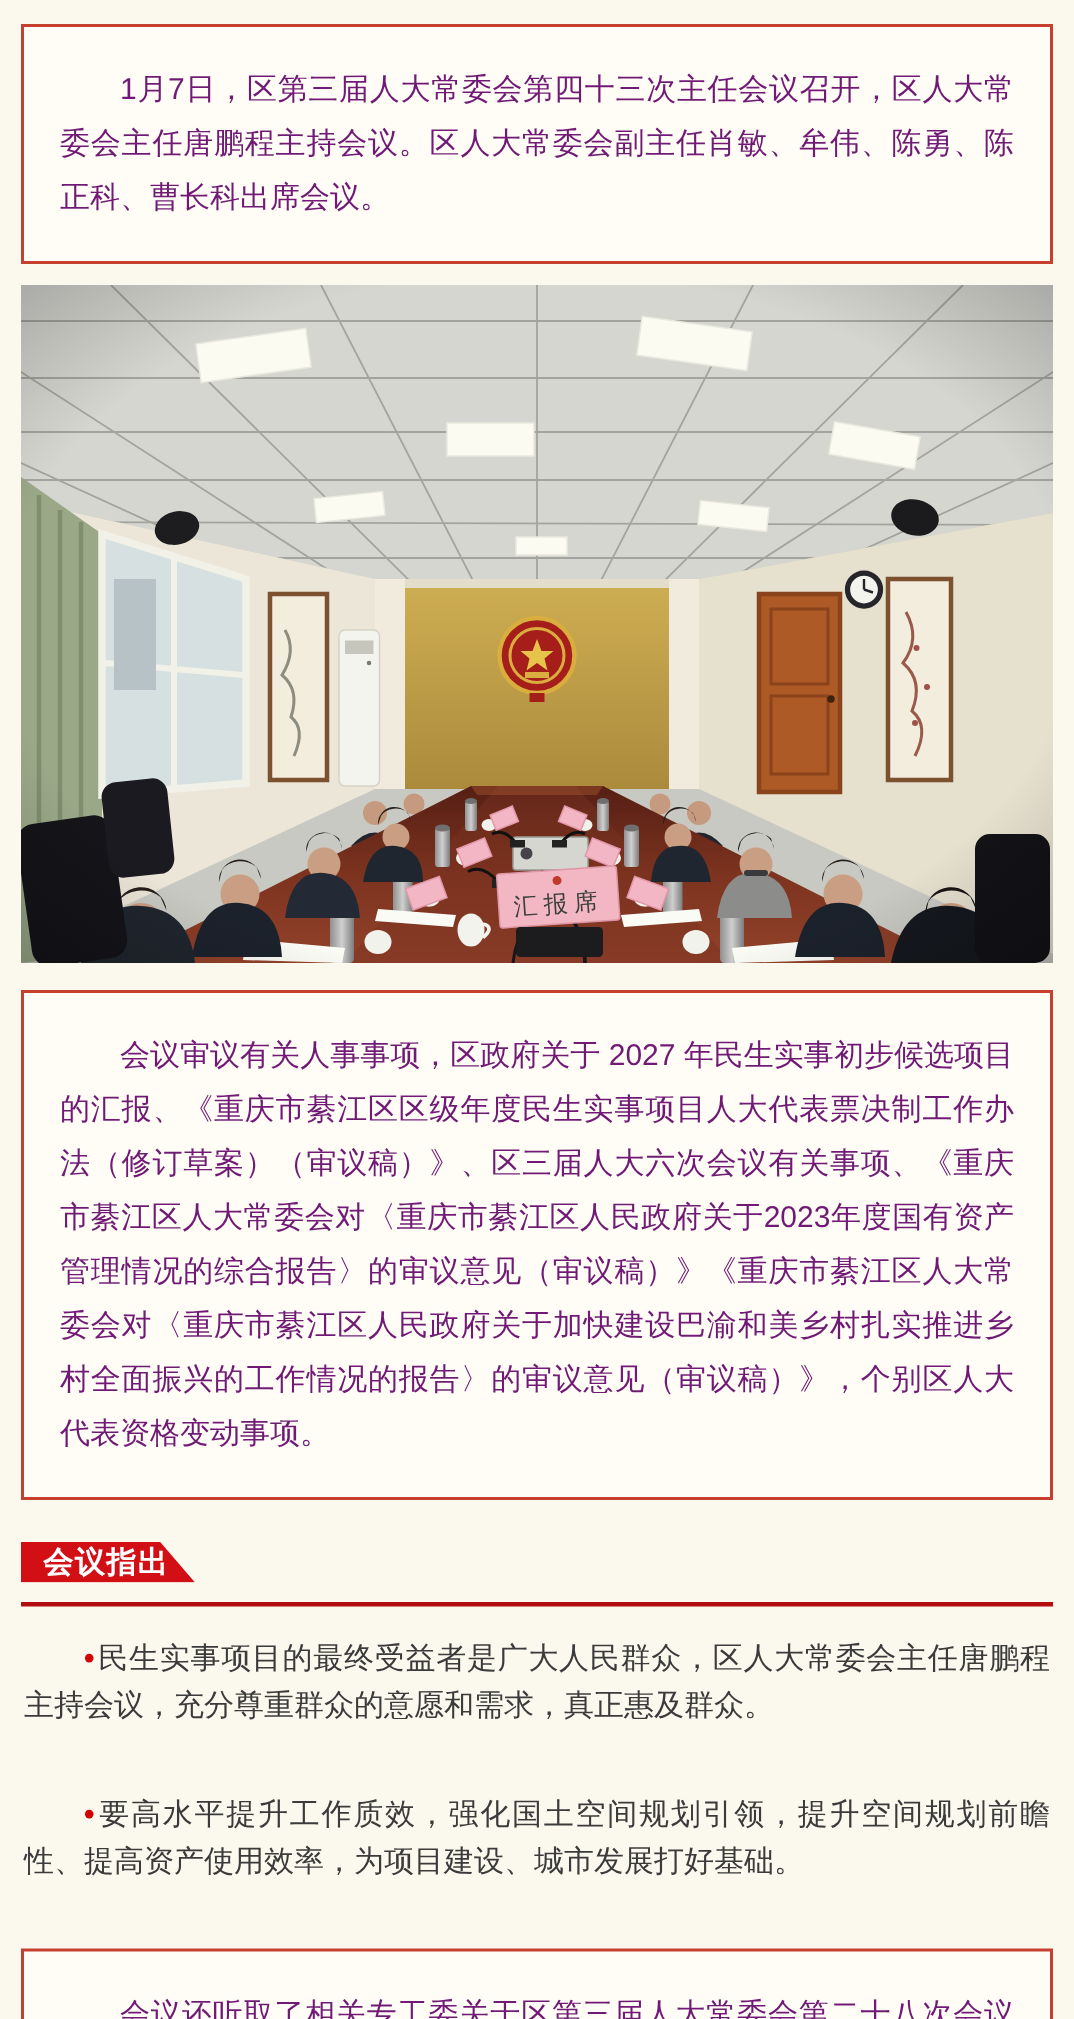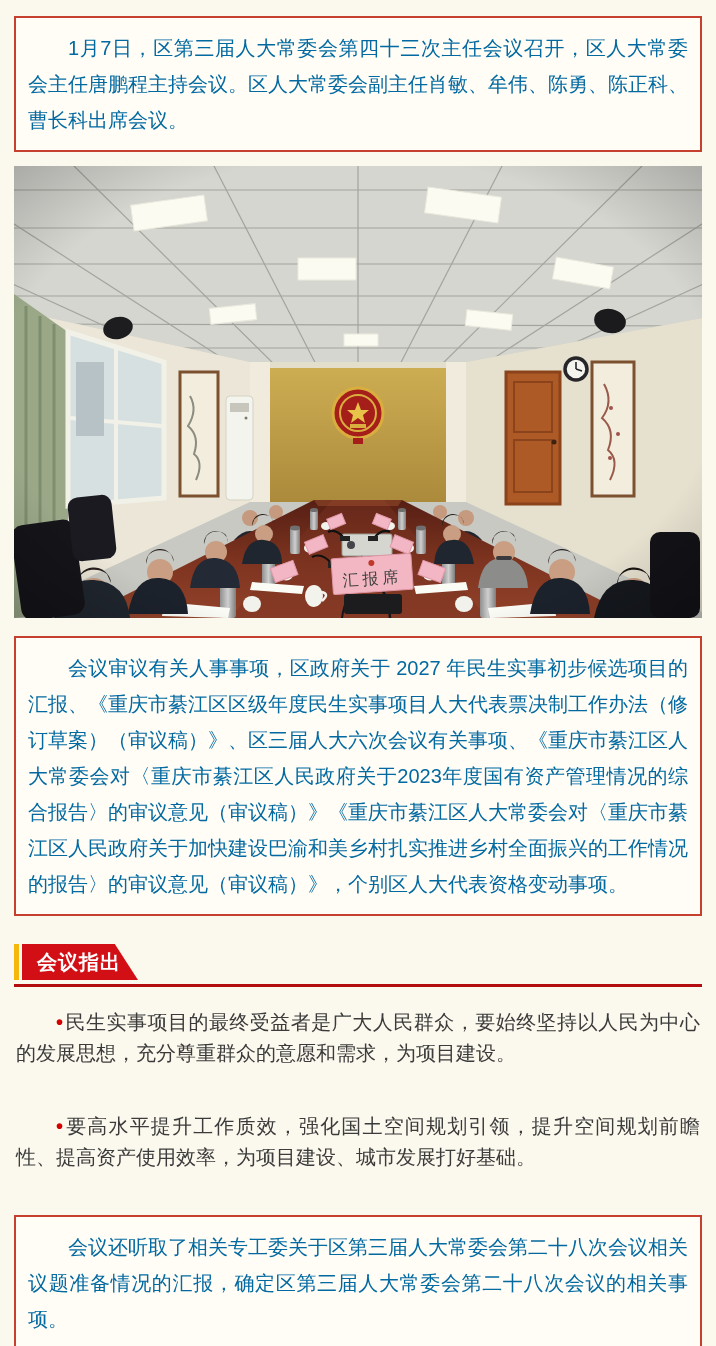--- a/index.html
+++ b/index.html
@@ -16,42 +16,43 @@
     box-sizing:border-box;
   }
   .box{
     margin:0 14px;
     border:2px solid #c5402f;
     background:#fffdf6;
     padding:12px 12px;
     box-sizing:border-box;
   }
   .box p{
-    margin:0;
+    margin:12px;
     font-size:20px;
     line-height:36px;
     text-align:justify;
     text-indent:2em;
-    color:#0369a1;
+    color:#701a75;
   }
   .photo-wrap{
     margin:14px 14px 18px 14px;
     width:688px;
     height:452px;
     overflow:hidden;
     background:#c9c9c3;
   }
   .photo-wrap svg{display:block;width:688px;height:452px;}
   .section-head{
     margin:28px 14px 0 14px;
   }
   .badge-row{
     display:flex;
     align-items:stretch;
     height:36px;
+    flex-direction:column;
   }
   .gold-bar{
     width:5px;
     background:#f6b70c;
     margin-right:3px;
   }
   .red-banner{
     width:116px;
     background:#d20f15;
     clip-path:polygon(0 0,80% 0,100% 100%,0 100%);
@@ -350,21 +351,21 @@
   <div class="section-head">
     <div class="badge-row">
       <div class="gold-bar"></div>
       <div class="red-banner">
         <span>会议指出</span>
       </div>
     </div>
     <div class="red-divider"></div>
   </div>
 
-  <p class="point"><span class="dot">•</span><span>民生实事项目的最终受益者是广大人民群众，要始终坚持以人民为中心的发展思想，充分尊重群众的意愿和需求，为项目建设。</span></p>
+  <p class="point"><span class="dot">•</span><span>民生实事项目的最终受益者是广大人民群众，区人大常委会主任唐鹏程主持会议，充分尊重群众的意愿和需求，真正惠及群众。</span></p>
 
   <p class="point"><span class="dot">•</span><span>要高水平提升工作质效，强化国土空间规划引领，提升空间规划前瞻性、提高资产使用效率，为项目建设、城市发展打好基础。</span></p>
 
 
   <section class="box closing-box">
     <p>会议还听取了相关专工委关于区第三届人大常委会第二十八次会议相关议题准备情况的汇报，确定区第三届人大常委会第二十八次会议的相关事项。</p>
   </section>
 
 </div>
 

